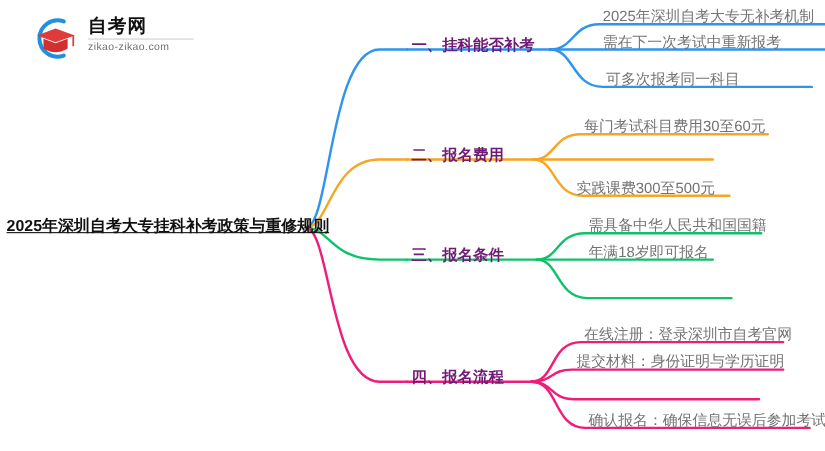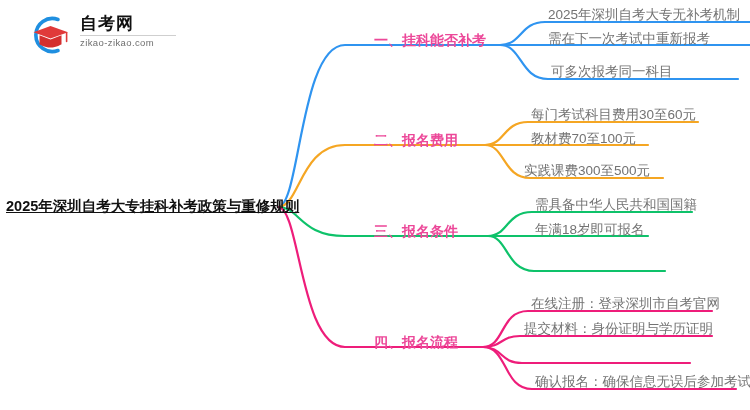--- a/index.html
+++ b/index.html
@@ -80,21 +80,21 @@
     font-size: 14.5px;
     font-weight: bold;
     color: #111111;
     left: 6px;
     top: 199px;
     text-decoration: underline;
   }
   .branch-node {
     font-size: 14px;
     font-weight: bold;
-    color: #ec4899;
+    color: #701a75;
   }
   .leaf-node {
     font-size: 13.5px;
     color: #737373;
     font-weight: normal;
   }
 </style>
 </head>
 <body>
 
@@ -155,21 +155,20 @@
 
   <div class="node root-node">2025年深圳自考大专挂科补考政策与重修规则</div>
 
   <div class="node branch-node" style="left:374px; top:33px;">一、挂科能否补考</div>
   <div class="node leaf-node" style="left:548px; top:8px;">2025年深圳自考大专无补考机制</div>
   <div class="node leaf-node" style="left:548px; top:32px;">需在下一次考试中重新报考</div>
   <div class="node leaf-node" style="left:551px; top:65px;">可多次报考同一科目</div>
 
   <div class="node branch-node" style="left:374px; top:133px;">二、报名费用</div>
   <div class="node leaf-node" style="left:531px; top:108px;">每门考试科目费用30至60元</div>
-  <div class="node leaf-node" style="left:531px; top:132px;">教材费70至100元</div>
   <div class="node leaf-node" style="left:524px; top:164px;">实践课费300至500元</div>
 
   <div class="node branch-node" style="left:374px; top:224px;">三、报名条件</div>
   <div class="node leaf-node" style="left:535px; top:198px;">需具备中华人民共和国国籍</div>
   <div class="node leaf-node" style="left:535px; top:223px;">年满18岁即可报名</div>
 
   <div class="node branch-node" style="left:374px; top:335px;">四、报名流程</div>
   <div class="node leaf-node" style="left:531px; top:297px;">在线注册：登录深圳市自考官网</div>
   <div class="node leaf-node" style="left:524px; top:322px;">提交材料：身份证明与学历证明</div>
   <div class="node leaf-node" style="left:535px; top:375px;">确认报名：确保信息无误后参加考试</div>

